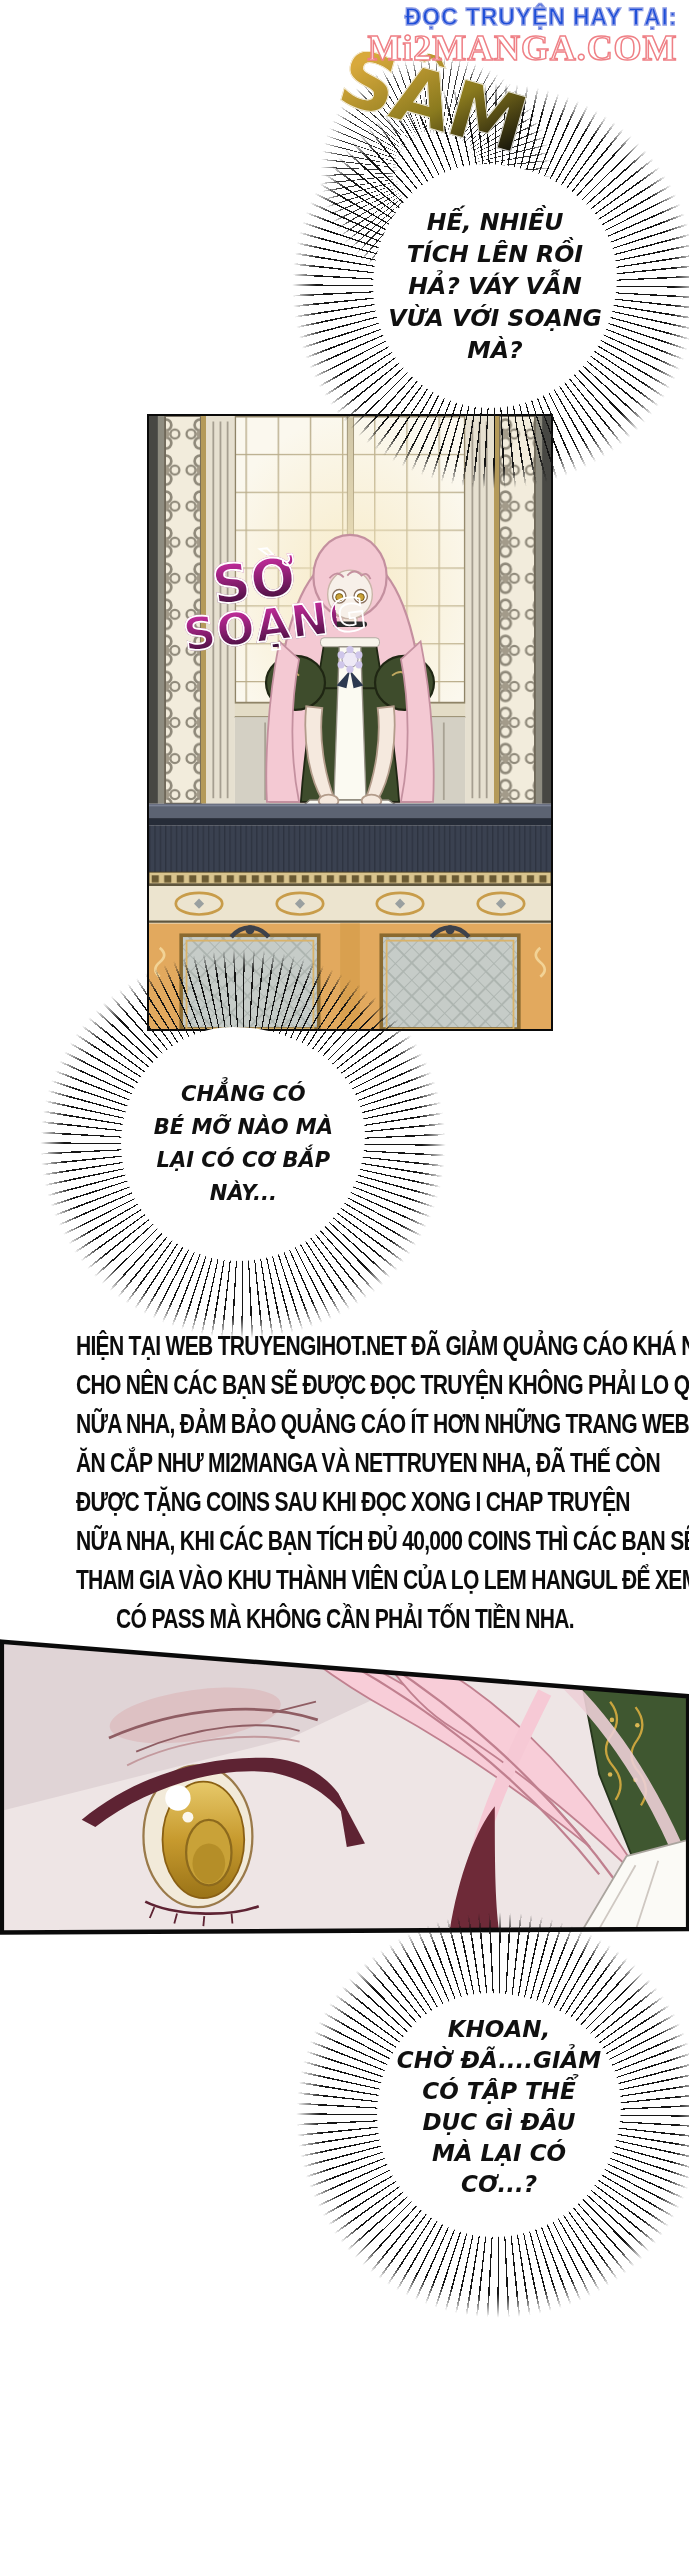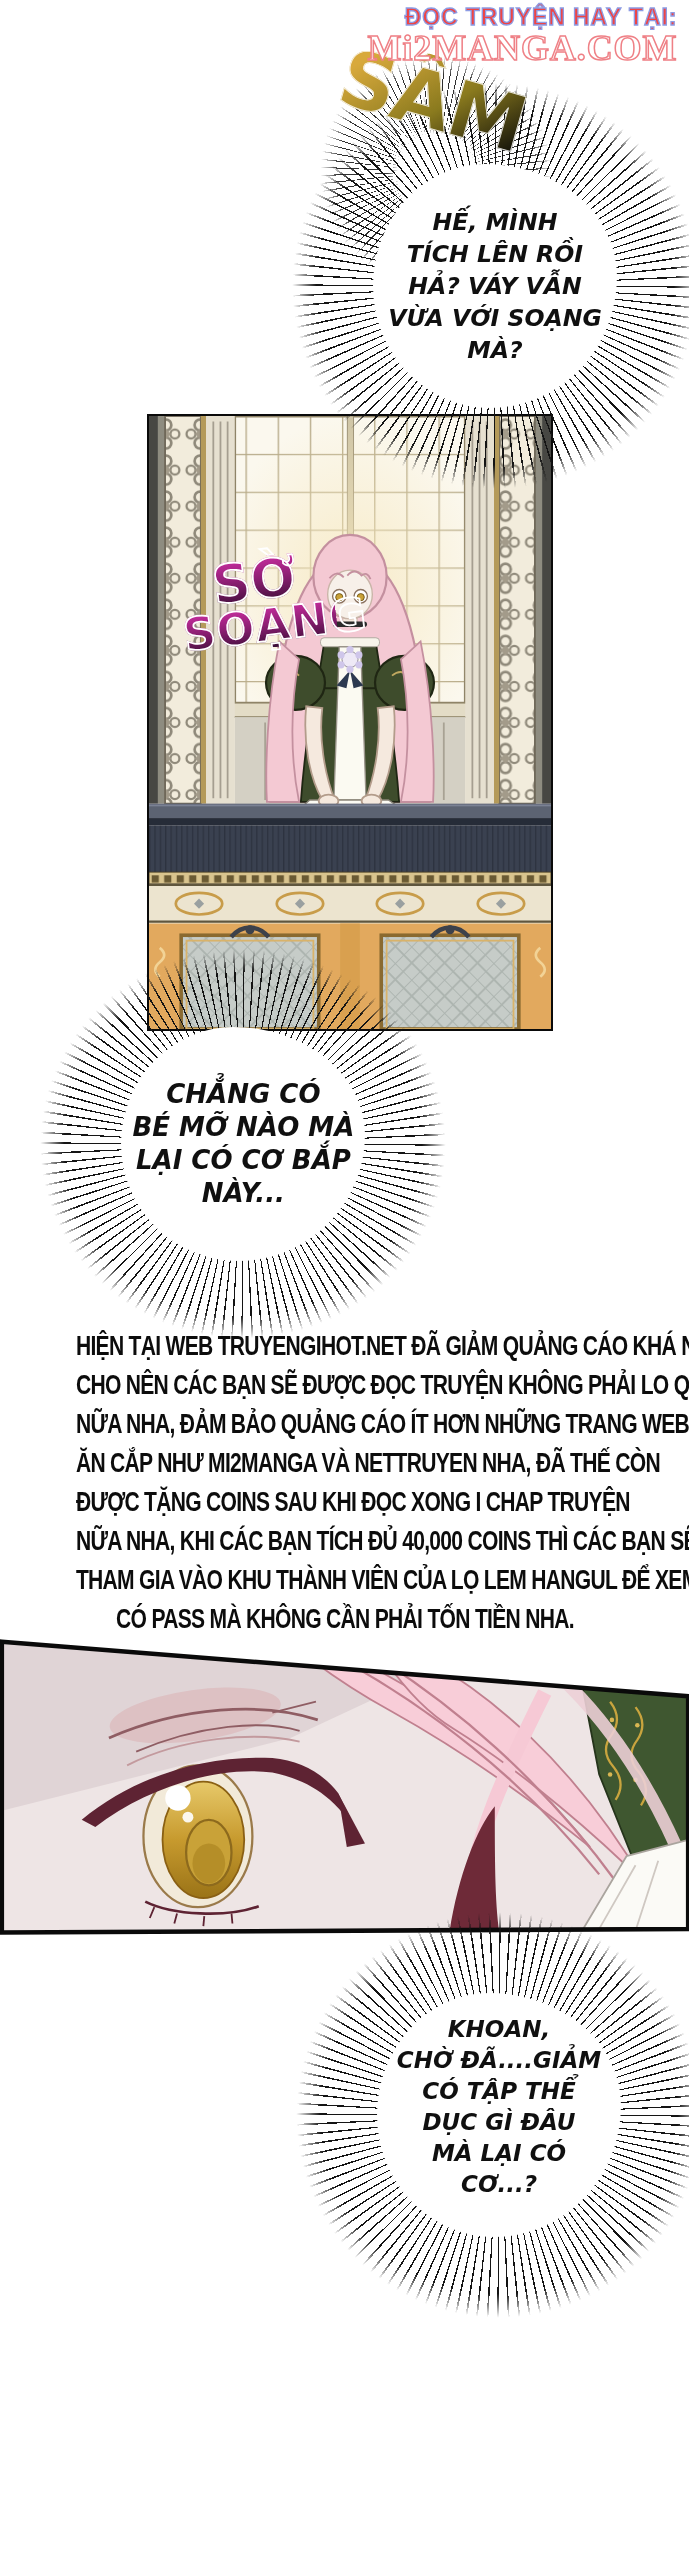--- a/index.html
+++ b/index.html
@@ -2,39 +2,39 @@
 <html style="font-size:14.5px"><head>
 <meta charset="utf-8">
 <style>
   html,body{margin:0;padding:0;background:#ffffff;}
   .page{position:relative;width:690px;height:2576px;overflow:hidden;background:#fff;
         font-family:"DejaVu Sans",sans-serif;}
 
   
   .header{position:absolute;top:5.4px;right:12.7px;text-align:right;z-index:5;line-height:1.05;}
   .header .tagline{font-family:"Liberation Sans",sans-serif;font-weight:bold;font-size:23px;
-        letter-spacing:0.9px;color:#ef4444;-webkit-text-stroke:1.3px #8d9ce4;}
+        letter-spacing:0.9px;color:#1d4ed8;-webkit-text-stroke:1.3px #8d9ce4;}
   .header .site{font-family:Liberation Serif, serif;font-weight:bold;font-size:36px;
         letter-spacing:0.9px;color:#fff;-webkit-text-stroke:1.5px #ef8086;}
 
   
   .burst{position:absolute;z-index:3;}
   .burst-lines{position:absolute;inset:0;border-radius:50%;
       background:repeating-conic-gradient(#141414 0deg 0.5deg,transparent 0.5deg 3deg);
       -webkit-mask-image:radial-gradient(closest-side,transparent 0 47%,#000 52% 82%,transparent 93%);
       mask-image:radial-gradient(closest-side,transparent 0 47%,#000 52% 82%,transparent 93%);}
   .burst-core{position:absolute;inset:22%;background:#fff;
       border-radius:46% 54% 52% 48% / 50% 46% 54% 50%;}
   .burst-text{position:absolute;inset:0;display:flex;flex-direction:column;
       align-items:center;justify-content:center;text-align:center;
       font-weight:bold;font-style:italic;color:#101010;}
   #bubble1{left:277px;top:68px;width:436px;height:436px;}
   #bubble1 .burst-text{font-size:23.6px;line-height:32px;}
   #bubble2{left:25.4px;top:935px;width:436px;height:418px;}
-  #bubble2 .burst-text{font-size:26px;line-height:33px;}
+  #bubble2 .burst-text{font-size:21px;line-height:33px;}
   #bubble3{left:281px;top:1897px;width:436px;height:436px;}
   #bubble3 .burst-text{font-size:23px;line-height:31px;padding-bottom:16.3px;}
 
   
   .slam-lines{position:absolute;left:300px;top:36px;width:272px;height:272px;z-index:2;
       background:repeating-conic-gradient(#1a1a1a 0deg 0.6deg,transparent 0.6deg 4deg);
       -webkit-mask-image:radial-gradient(closest-side,transparent 0 28%,#000 36% 72%,transparent 85%);
       mask-image:radial-gradient(closest-side,transparent 0 28%,#000 36% 72%,transparent 85%);
       opacity:.9;}
   .sfx-slam{position:absolute;left:338px;top:56px;z-index:4;
@@ -77,21 +77,21 @@
     <div class="site">Mi2MANGA.COM</div>
   </div>
 
   <div class="slam-lines"></div>
   <div class="sfx-slam">SẦM</div>
 
   <div class="burst" id="bubble1">
     <div class="burst-lines"></div>
     <div class="burst-core"></div>
     <div class="burst-text">
-      <div>HẾ, MÌNH</div>
+      <div>HẾ, NHIỀU</div>
       <div>TÍCH LÊN RỒI</div>
       <div>HẢ? VÁY VẪN</div>
       <div>VỪA VỚI SOẠNG</div>
       <div>MÀ?</div>
     </div>
   </div>
 
   <div class="panel1">
     <svg viewBox="0 0 450 680" preserveAspectRatio="none">
       <defs>

